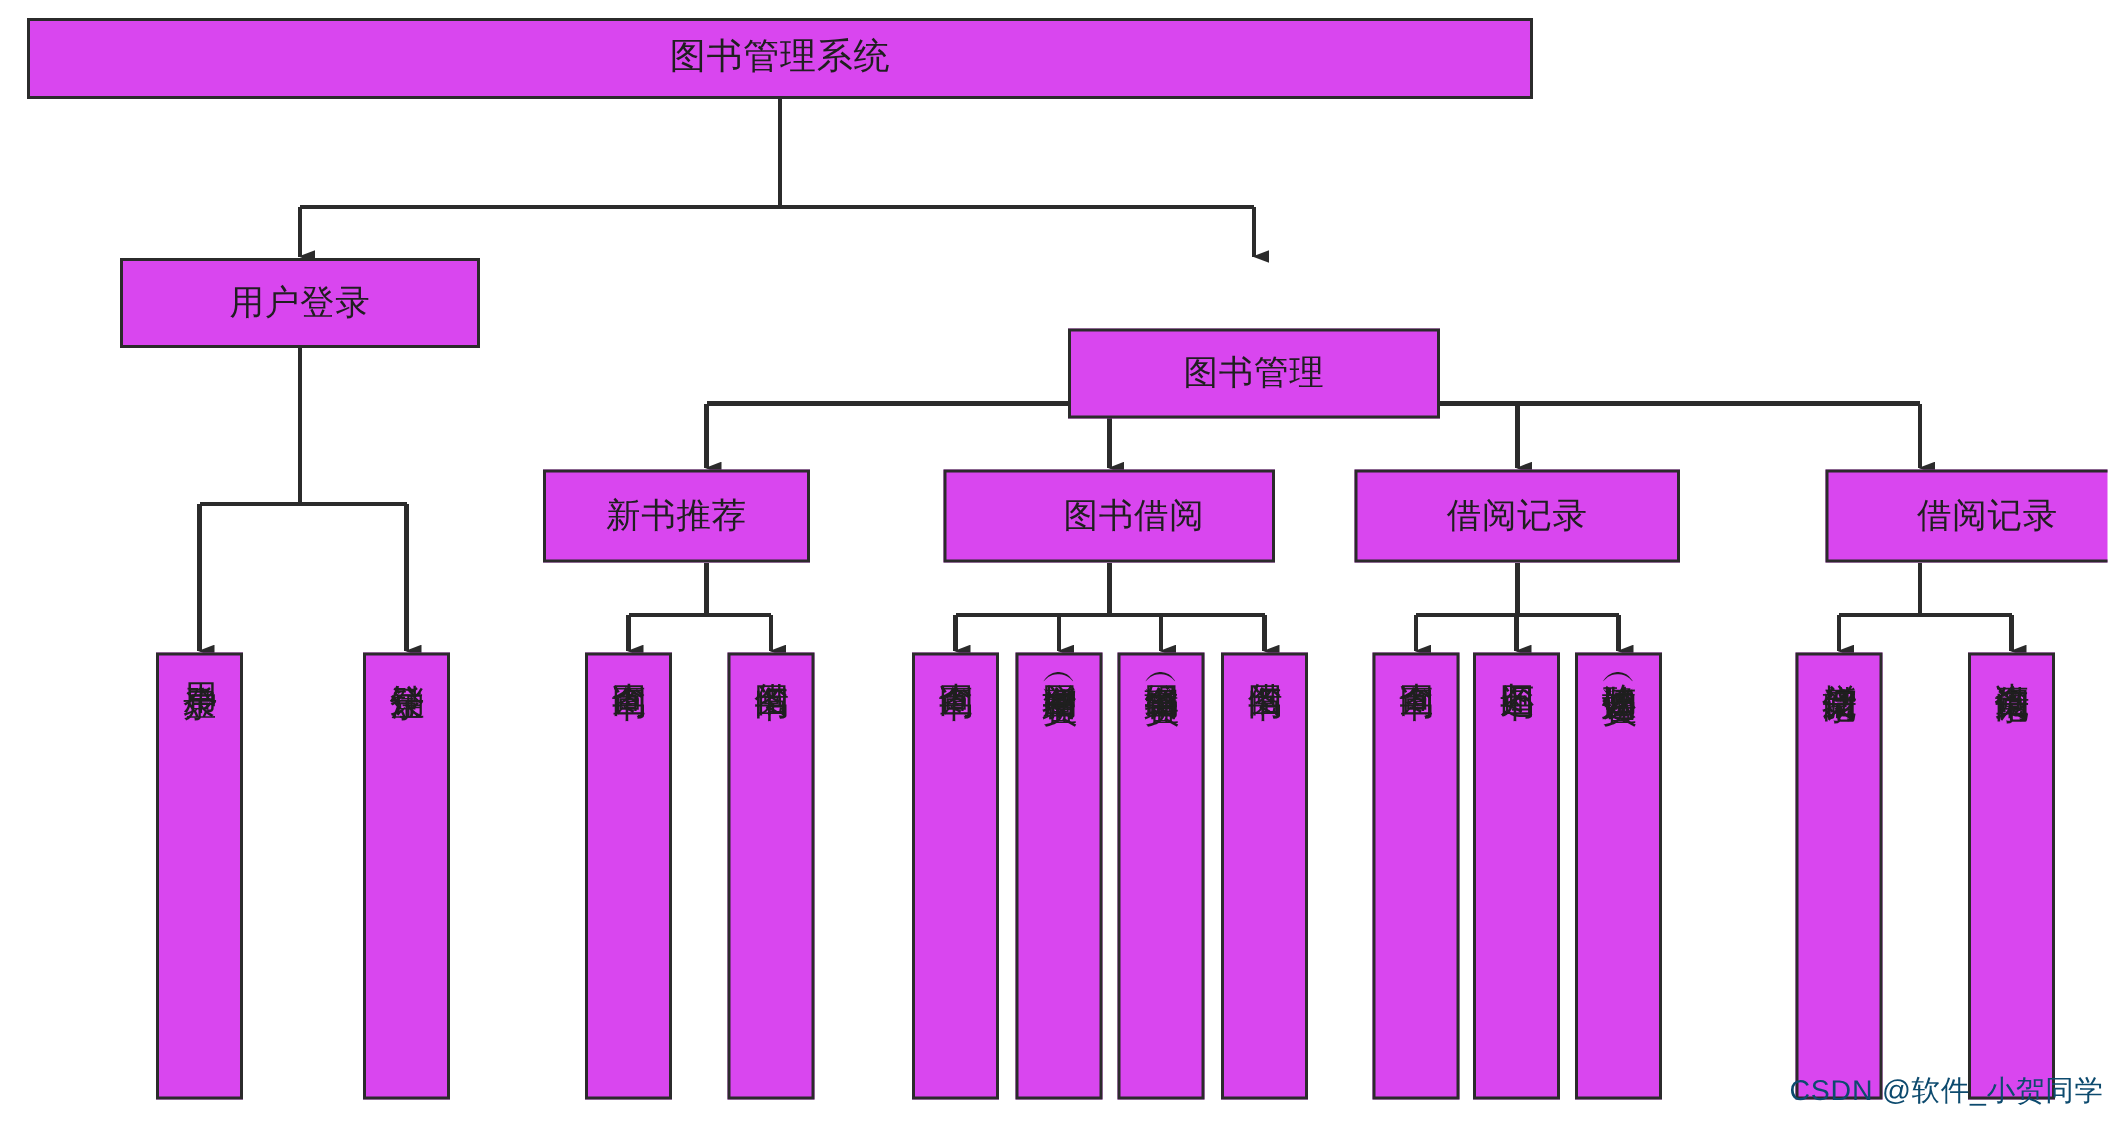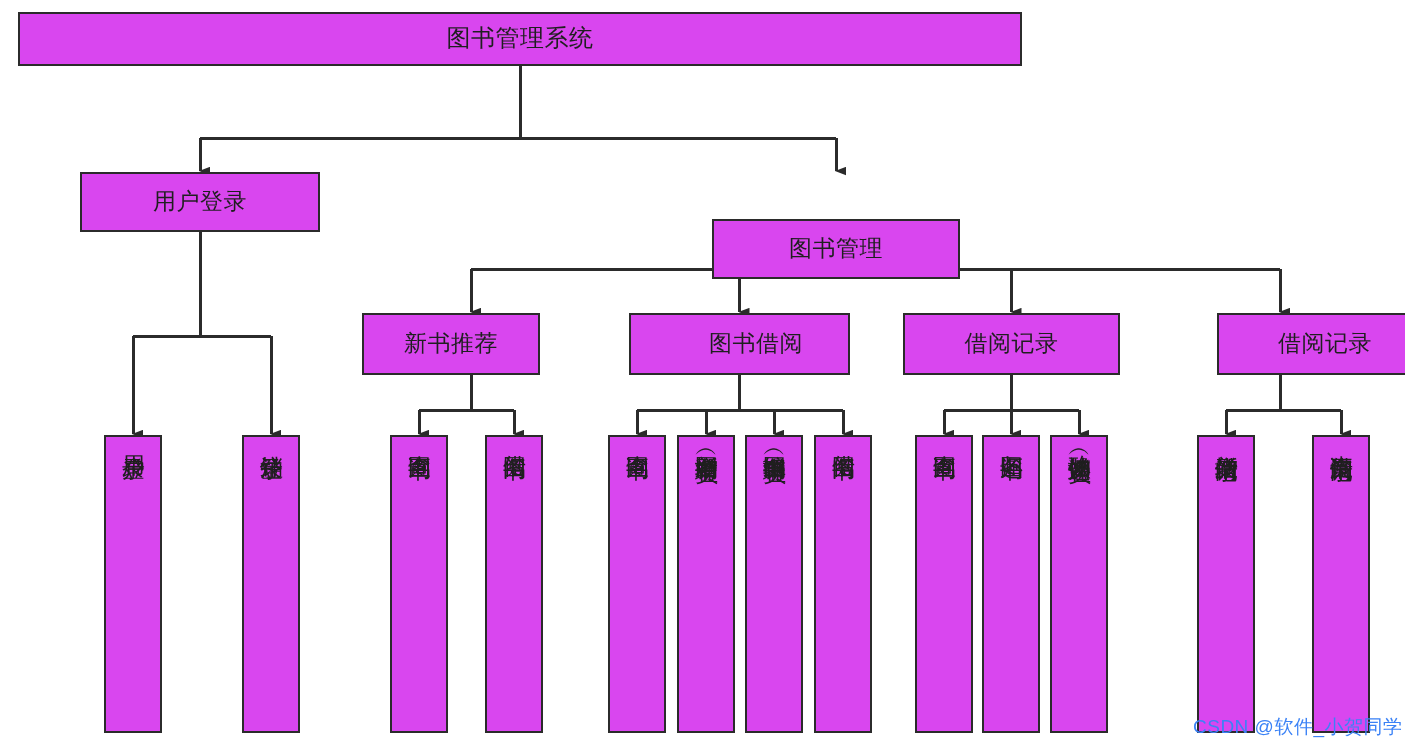--- a/index.html
+++ b/index.html
@@ -61,21 +61,21 @@
     position: absolute;
     left: 0;
     top: 0;
     width: 1405px;
     height: 747px;
     pointer-events: none;
   }
   .watermark {
     position: absolute;
     font-size: 19px;
-    color: #3b82f6;
+    color: #0c4a6e;
     white-space: nowrap;
     letter-spacing: 0.5px;
     font-family: "Liberation Sans", "DejaVu Sans", sans-serif;
   }
 </style>
 </head>
 <body>
 
 <div id="diagram-root">
 

